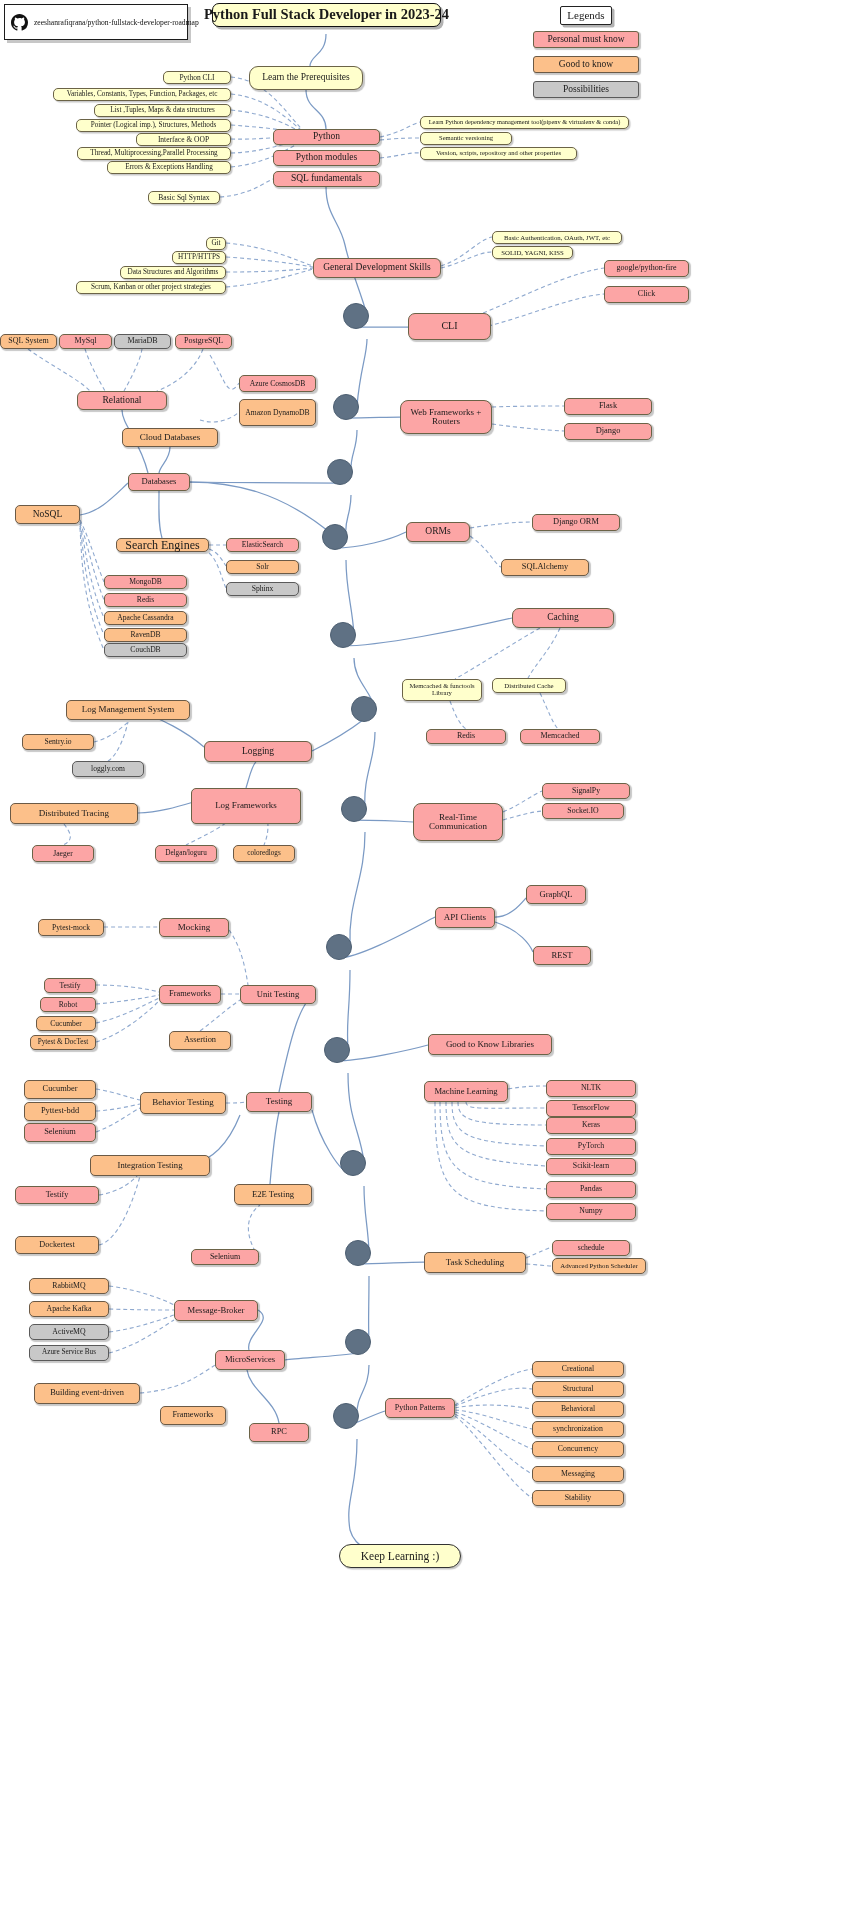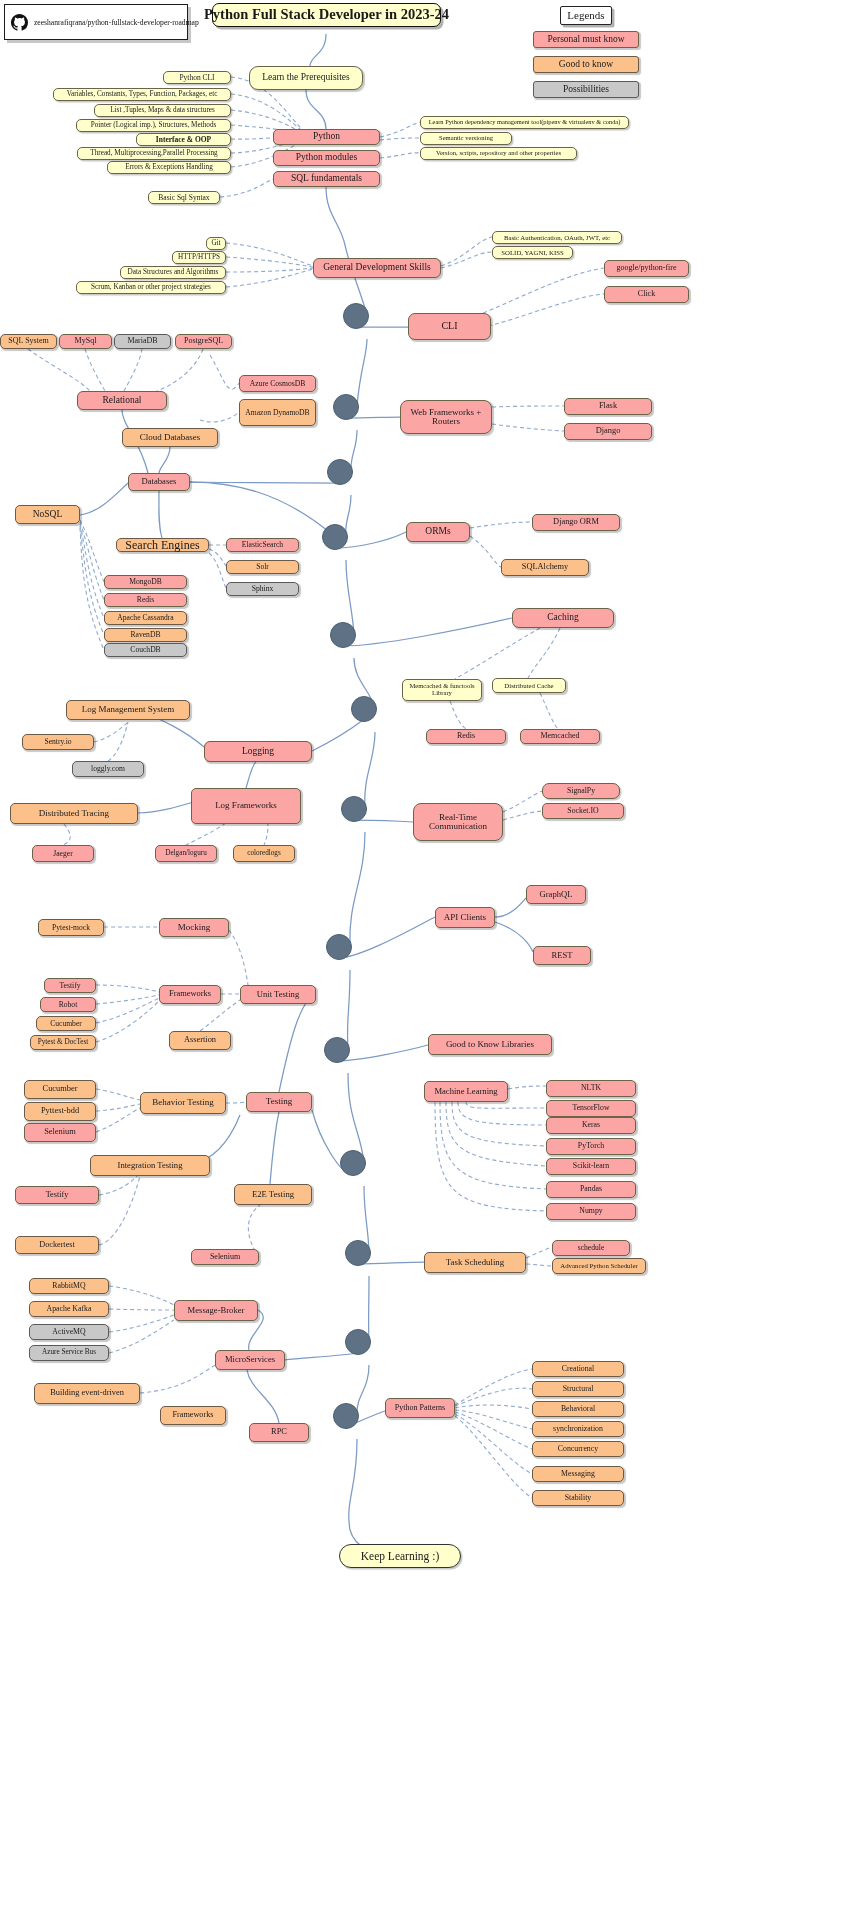--- a/index.html
+++ b/index.html
@@ -265,21 +265,21 @@
         <path d="M 455,1416 C 480,1436 510,1484 532,1498"></path>
       </g>
   </svg>
 
   <div id="node-layer">
       <div class="node soft k-lyellow" style="left: 249px; top: 66px; width: 114px; height: 24px; font-size: 9.5px; border-radius: 9px;">Learn the Prerequisites</div>
       <div class="node soft k-lyellow" style="left: 163px; top: 71px; width: 68px; height: 13px; font-size: 7.5px;">Python CLI</div>
       <div class="node soft k-lyellow" style="left: 53px; top: 88px; width: 178px; height: 13px; font-size: 7.2px;">Variables, Constants, Types, Function, Packages, etc</div>
       <div class="node soft k-lyellow" style="left: 94px; top: 104px; width: 137px; height: 13px; font-size: 7.2px;">List ,Tuples, Maps &amp; data structures</div>
       <div class="node soft k-lyellow" style="left: 76px; top: 119px; width: 155px; height: 13px; font-size: 7.2px;">Pointer (Logical imp.), Structures, Methods</div>
-      <div class="node soft k-lyellow" style="left: 136px; top: 133px; width: 95px; height: 13px; font-size: 7.5px; font-weight: bold;">Interface &amp; OOP</div>
+      <div class="node soft k-lyellow" style="left: 136px; top: 133px; width: 95px; height: 13px; font-size: 7.5px;">Interface &amp; OOP</div>
       <div class="node soft k-lyellow" style="left: 77px; top: 147px; width: 154px; height: 13px; font-size: 7.2px;">Thread, Multiprocessing,Parallel Processing</div>
       <div class="node soft k-lyellow" style="left: 107px; top: 161px; width: 124px; height: 13px; font-size: 7.2px;">Errors &amp; Exceptions Handling</div>
       <div class="node soft k-lyellow" style="left: 148px; top: 191px; width: 72px; height: 13px; font-size: 7.5px;">Basic Sql Syntax</div>
       <div class="node soft k-yellow" style="left: 273px; top: 129px; width: 107px; height: 16px; font-size: 9.5px;">Python</div>
       <div class="node soft k-yellow" style="left: 273px; top: 150px; width: 107px; height: 16px; font-size: 9.5px;">Python modules</div>
       <div class="node soft k-yellow" style="left: 273px; top: 171px; width: 107px; height: 16px; font-size: 9.5px;">SQL fundamentals</div>
       <div class="node soft k-lyellow" style="left: 420px; top: 116px; width: 209px; height: 13px; font-size: 6.4px;">Learn Python dependency management tool(pipenv &amp; virtualenv &amp; conda)</div>
       <div class="node soft k-lyellow" style="left: 420px; top: 132px; width: 92px; height: 13px; font-size: 6.6px;">Semantic versioning</div>
       <div class="node soft k-lyellow" style="left: 420px; top: 147px; width: 157px; height: 13px; font-size: 6.6px;">Version, scripts, repository and other properties</div>
       <div class="node soft k-lyellow" style="left: 206px; top: 237px; width: 20px; height: 13px; font-size: 7.2px;">Git</div>
@@ -325,21 +325,21 @@
       <div class="node soft k-orange" style="left: 66px; top: 700px; width: 124px; height: 20px; font-size: 9px; border-radius: 5px;">Log Management System</div>
       <div class="node soft k-orange" style="left: 22px; top: 734px; width: 72px; height: 16px; font-size: 7.6px;">Sentry.io</div>
       <div class="node soft k-gray" style="left: 72px; top: 761px; width: 72px; height: 16px; font-size: 7.6px;">loggly.com</div>
       <div class="node soft k-yellow" style="left: 204px; top: 741px; width: 108px; height: 21px; font-size: 9.5px; border-radius: 6px;">Logging</div>
       <div class="node soft k-yellow" style="left: 191px; top: 788px; width: 110px; height: 36px; font-size: 9px; border-radius: 5px;">Log Frameworks</div>
       <div class="node soft k-yellow" style="left: 155px; top: 845px; width: 62px; height: 17px; font-size: 7.2px;">Delgan/loguru</div>
       <div class="node soft k-orange" style="left: 233px; top: 845px; width: 62px; height: 17px; font-size: 7.2px;">coloredlogs</div>
       <div class="node soft k-orange" style="left: 10px; top: 803px; width: 128px; height: 21px; font-size: 9px; border-radius: 5px;">Distributed Tracing</div>
       <div class="node soft k-yellow" style="left: 32px; top: 845px; width: 62px; height: 17px; font-size: 7.6px;">Jaeger</div>
       <div class="node soft k-yellow" style="left: 413px; top: 803px; width: 90px; height: 38px; font-size: 9px; border-radius: 8px;">Real-Time Communication</div>
-      <div class="node soft k-yellow" style="left: 542px; top: 783px; width: 78px; height: 16px; font-size: 7.8px; border-radius: 7px;">SignalPy</div>
+      <div class="node soft k-yellow" style="left: 542px; top: 783px; width: 88px; height: 16px; font-size: 7.8px;">SignalPy</div>
       <div class="node soft k-yellow" style="left: 542px; top: 803px; width: 82px; height: 16px; font-size: 7.8px;">Socket.IO</div>
       <div class="node soft k-yellow" style="left: 435px; top: 907px; width: 60px; height: 21px; font-size: 9px; border-radius: 5px;">API Clients</div>
       <div class="node soft k-yellow" style="left: 526px; top: 885px; width: 60px; height: 19px; font-size: 8.6px;">GraphQL</div>
       <div class="node soft k-yellow" style="left: 533px; top: 946px; width: 58px; height: 19px; font-size: 8.6px;">REST</div>
       <div class="node soft k-orange" style="left: 38px; top: 919px; width: 66px; height: 17px; font-size: 7.6px;">Pytest-mock</div>
       <div class="node soft k-yellow" style="left: 159px; top: 918px; width: 70px; height: 19px; font-size: 9px; border-radius: 5px;">Mocking</div>
       <div class="node soft k-yellow" style="left: 44px; top: 978px; width: 52px; height: 15px; font-size: 7.6px;">Testify</div>
       <div class="node soft k-yellow" style="left: 40px; top: 997px; width: 56px; height: 15px; font-size: 7.6px;">Robot</div>
       <div class="node soft k-orange" style="left: 36px; top: 1016px; width: 60px; height: 15px; font-size: 7.6px;">Cucumber</div>
       <div class="node soft k-orange" style="left: 30px; top: 1035px; width: 66px; height: 15px; font-size: 7.2px;">Pytest &amp; DocTest</div>

